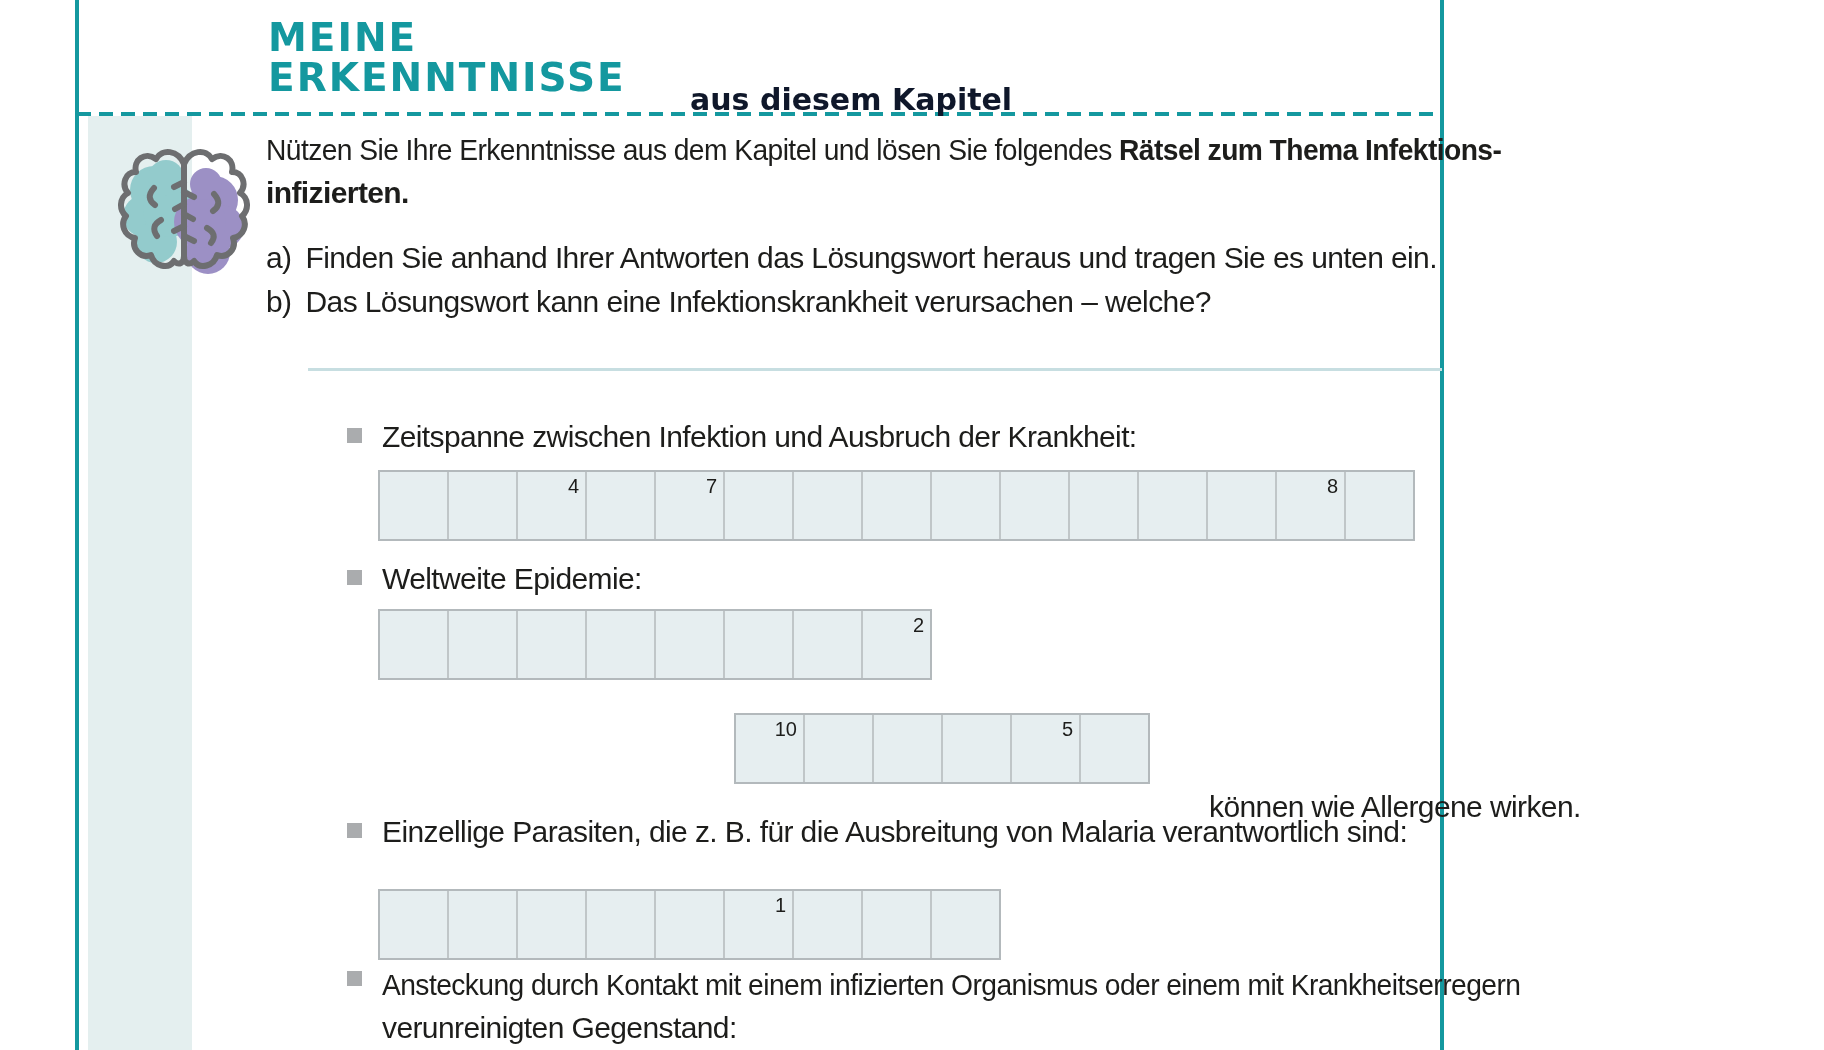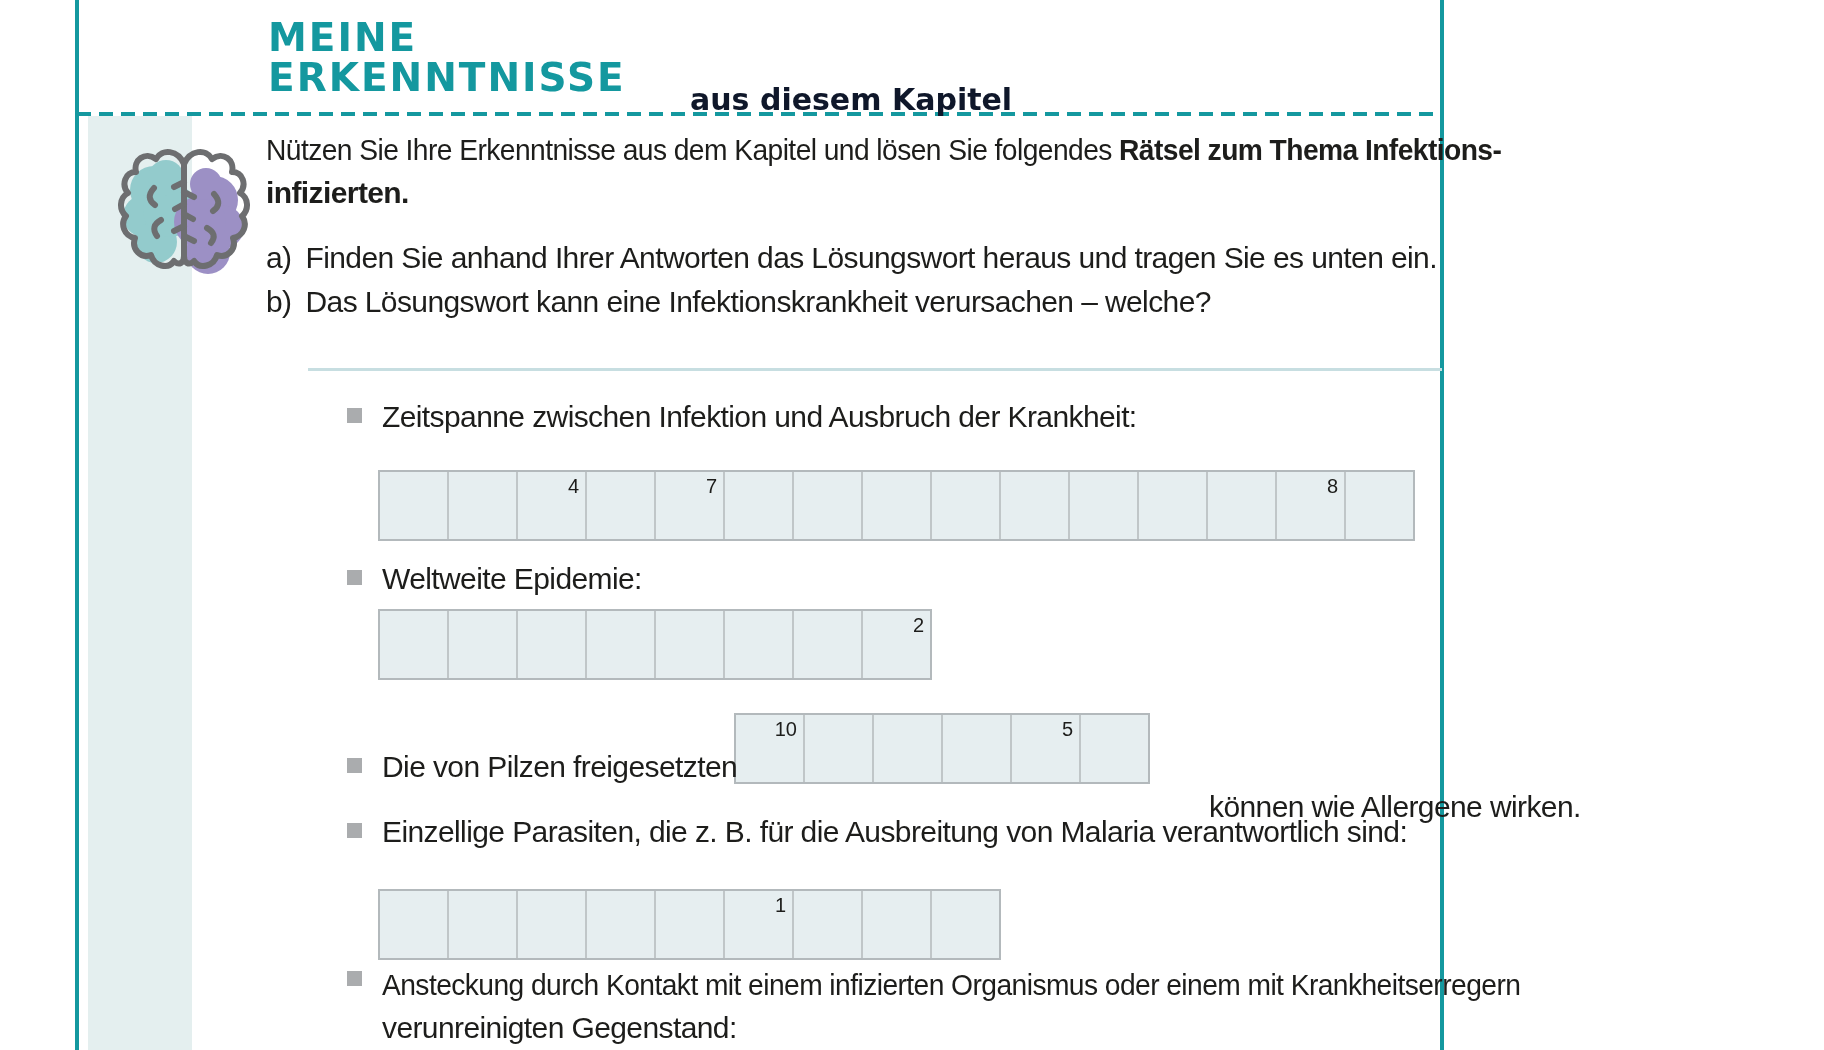--- a/index.html
+++ b/index.html
@@ -97,21 +97,21 @@
     <span>a)</span>
     <span>Finden Sie anhand Ihrer Antworten das Lösungswort heraus und tragen Sie es unten ein.</span>
   </div>
   <div class="abitem txt" style="top:285px">
     <span>b)</span>
     <span>Das Lösungswort kann eine Infektionskrankheit verursachen – welche?</span>
   </div>
 
   <div class="separator"></div>
 
-  <div class="clue-row txt" style="top:400px">
+  <div class="clue-row txt" style="top:420px">
     <span class="bullet"></span>
     <span>Zeitspanne zwischen Infektion und Ausbruch der Krankheit:</span>
   </div>
   <div class="grid" style="left:378px;top:470px">
       <div class="cell"></div>
       <div class="cell"></div>
       <div class="cell">
         <span class="cellnum">4</span>
       </div>
       <div class="cell"></div>
@@ -154,24 +154,20 @@
         <span class="cellnum">10</span>
       </div>
       <div class="cell"></div>
       <div class="cell"></div>
       <div class="cell"></div>
       <div class="cell">
         <span class="cellnum">5</span>
       </div>
       <div class="cell"></div>
     </div>
-  <div class="clue-row txt" style="top:750px">
-    <span class="bullet"></span>
-    <span>Die von Pilzen freigesetzten</span>
-  </div>
   <div class="abs-txt txt" style="left:1209px;top:750px">können wie Allergene wirken.</div>
 
   <div class="clue-row txt" style="top:815px">
     <span class="bullet"></span>
     <span>Einzellige Parasiten, die z. B. für die Ausbreitung von Malaria verantwortlich sind:</span>
   </div>
   <div class="grid" style="left:378px;top:889px">
       <div class="cell"></div>
       <div class="cell"></div>
       <div class="cell"></div>

